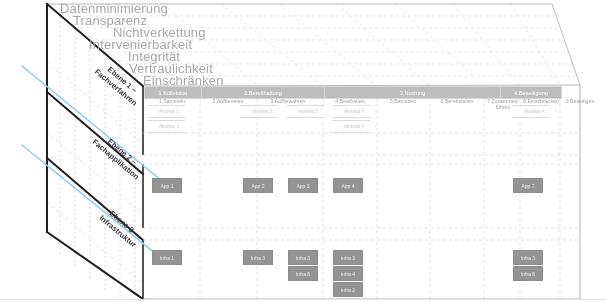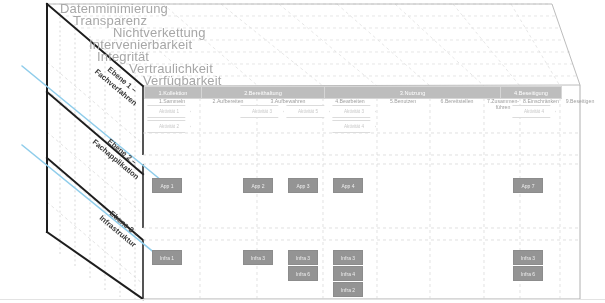--- a/index.html
+++ b/index.html
@@ -139,23 +139,23 @@
     <g stroke="#8fcdeb" stroke-width="1.6" fill="none" stroke-linecap="round">
       <path d="M22 66 L167 185"></path>
       <path d="M22 145 L167 263"></path>
     </g>
   </svg>
 
   <div class="goal" style="left:60px;top:1px;">Datenminimierung</div>
   <div class="goal" style="left:73px;top:13px;">Transparenz</div>
   <div class="goal" style="left:87px;top:25px;margin-left:26px;">Nichtverkettung</div>
   <div class="goal" style="left:89px;top:37px;">Intervenierbarkeit</div>
-  <div class="goal" style="left:97px;top:49px;">Integrität</div>
+  <div class="goal" style="left:128px;top:49px;">Integrität</div>
   <div class="goal" style="left:129px;top:61px;">Vertraulichkeit</div>
-  <div class="goal" style="left:143px;top:73px;">Verfügbarkeit</div>
+  <div class="goal" style="left:143px;top:73px;">Einschränken</div>
 
   <div class="ebene" style="left:88px;top:74px;width:62px;transform:rotate(40deg);">Ebene 1 –
 Fachverfahren</div>
   <div class="ebene" style="left:88px;top:146px;width:62px;transform:rotate(40deg);">Ebene 2 –
 Fachapplikation</div>
   <div class="ebene" style="left:90px;top:218px;width:62px;transform:rotate(40deg);">Ebene 3 –
 Infrastruktur</div>
 
   <div class="phase" style="left:144px;top:86px;width:56px;">1.Kollektion</div>
   <div class="phase" style="left:201px;top:86px;width:122px;">2.Bereithaltung</div>

